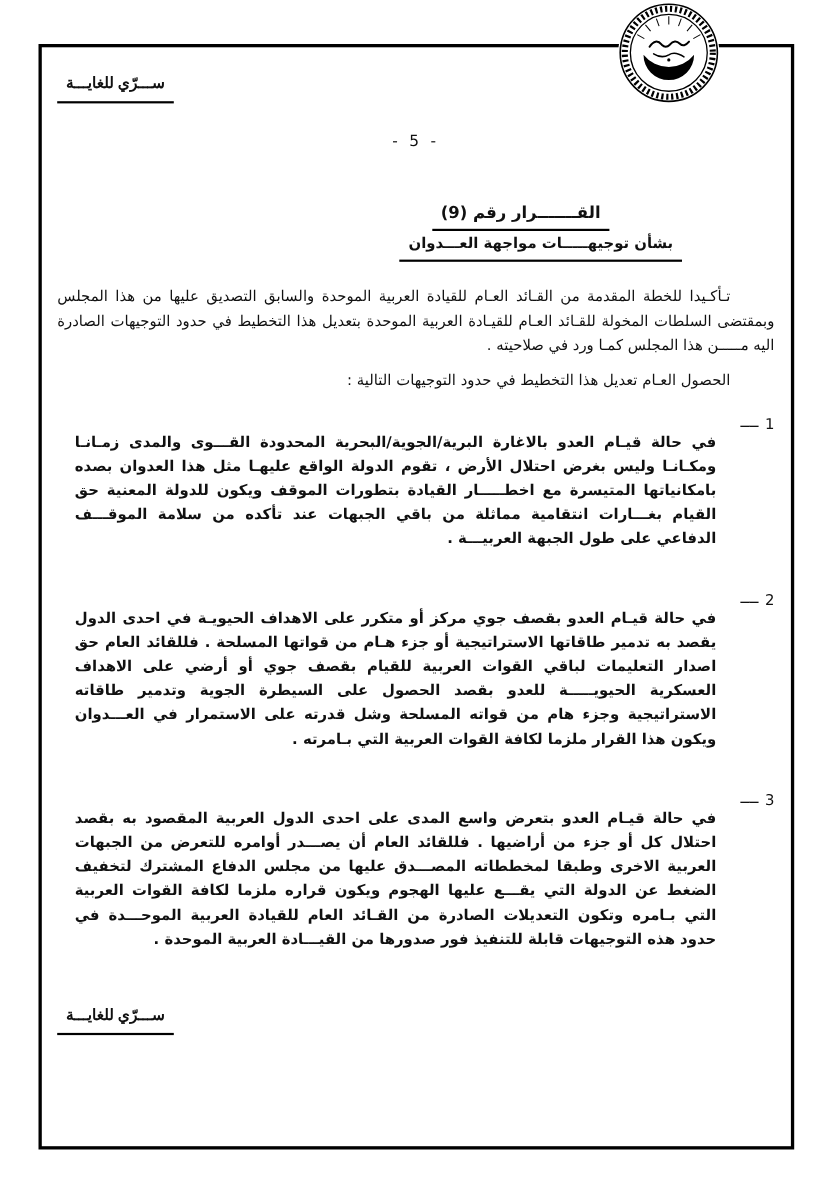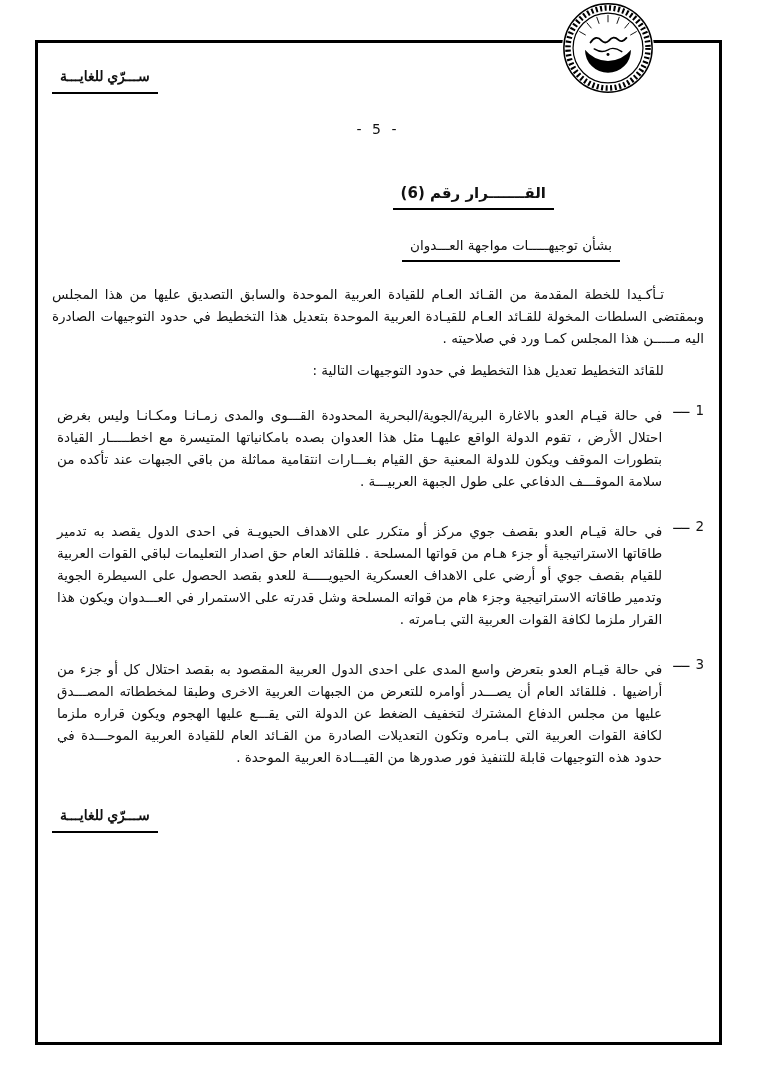--- a/index.html
+++ b/index.html
@@ -67,23 +67,23 @@
     letter-spacing: 3px;
   }
   .title-row {
     margin-top: 42px;
     padding-left: 0;
     padding-right: 150px;
     font-weight: bold;
     font-size: 15px;
   }
   .subtitle-row {
-    margin-top: 24px;
+    margin-top: 0;
     padding-right: 84px;
-    font-weight: normal;
+    font-weight: bold;
     font-size: 13.5px;
   }
   .intro {
     margin: 21px 0 0 0;
     text-align: justify;
     text-indent: 40px;
   }
   .lead {
     margin: 10px 0 0 0;
     text-indent: 40px;
@@ -92,22 +92,23 @@
   .item {
     display: flex;
     align-items: flex-start;
     gap: 6px;
     margin-top: 18px;
   }
   .item-num  { flex: 0 0 auto; padding-top: 0; }
   .item-dash { flex: 0 0 auto; font-family: Liberation Mono, monospace; }
   .item-text {
     flex: 1 1 auto;
-    margin: 5px;
+    margin: 16px;
     text-align: justify;
+    font-weight: bold;
   }
 </style>
 </head>
 <body>
 
 <div class="frame"></div>
 
 <div class="emblem">
   <svg viewBox="0 0 100 100" xmlns="http://www.w3.org/2000/svg">
     <circle cx="50" cy="50" r="48" fill="#ffffff" stroke="#000" stroke-width="1.6"></circle>
@@ -131,30 +132,30 @@
 
 <div class="content">
 
   <div class="secret top">
     <span class="underlined">ســـرّي للغايـــة</span>
   </div>
 
   <div class="pagenum">- 5 -</div>
 
   <div class="title-row">
-    <span class="underlined">القـــــــرار رقم (6)</span>
+    <span class="underlined">القـــــــرار رقم (9)</span>
   </div>
 
   <div class="subtitle-row">
     <span class="underlined">بشأن توجيهـــــات مواجهة العـــدوان</span>
   </div>
 
   <p class="intro">تـأكـيدا للخطة المقدمة من القـائد العـام للقيادة العربية الموحدة والسابق التصديق عليها من هذا المجلس وبمقتضى السلطات المخولة للقـائد العـام للقيـادة العربية الموحدة بتعديل هذا التخطيط في حدود التوجيهات الصادرة اليه مـــــن هذا المجلس كمـا ورد في صلاحيته .</p>
 
-  <p class="lead">للقائد التخطيط تعديل هذا التخطيط في حدود التوجيهات التالية :</p>
+  <p class="lead">الحصول العـام تعديل هذا التخطيط في حدود التوجيهات التالية :</p>
 
   <div class="items">
 
     <div class="item">
       <span class="item-num">1</span>
       <span class="item-dash">ــ</span>
       <p class="item-text">في حالة قيـام العدو بالاغارة البرية/الجوية/البحرية المحدودة القـــوى والمدى زمـانـا ومكـانـا وليس بغرض احتلال الأرض ، تقوم الدولة الواقع عليهـا مثل هذا العدوان بصده بامكانياتها المتيسرة مع اخطـــــار القيادة بتطورات الموقف ويكون للدولة المعنية حق القيام بغـــارات انتقامية مماثلة من باقي الجبهات عند تأكده من سلامة الموقـــف الدفاعي على طول الجبهة العربيـــة .</p>
     </div>
 
     <div class="item">

